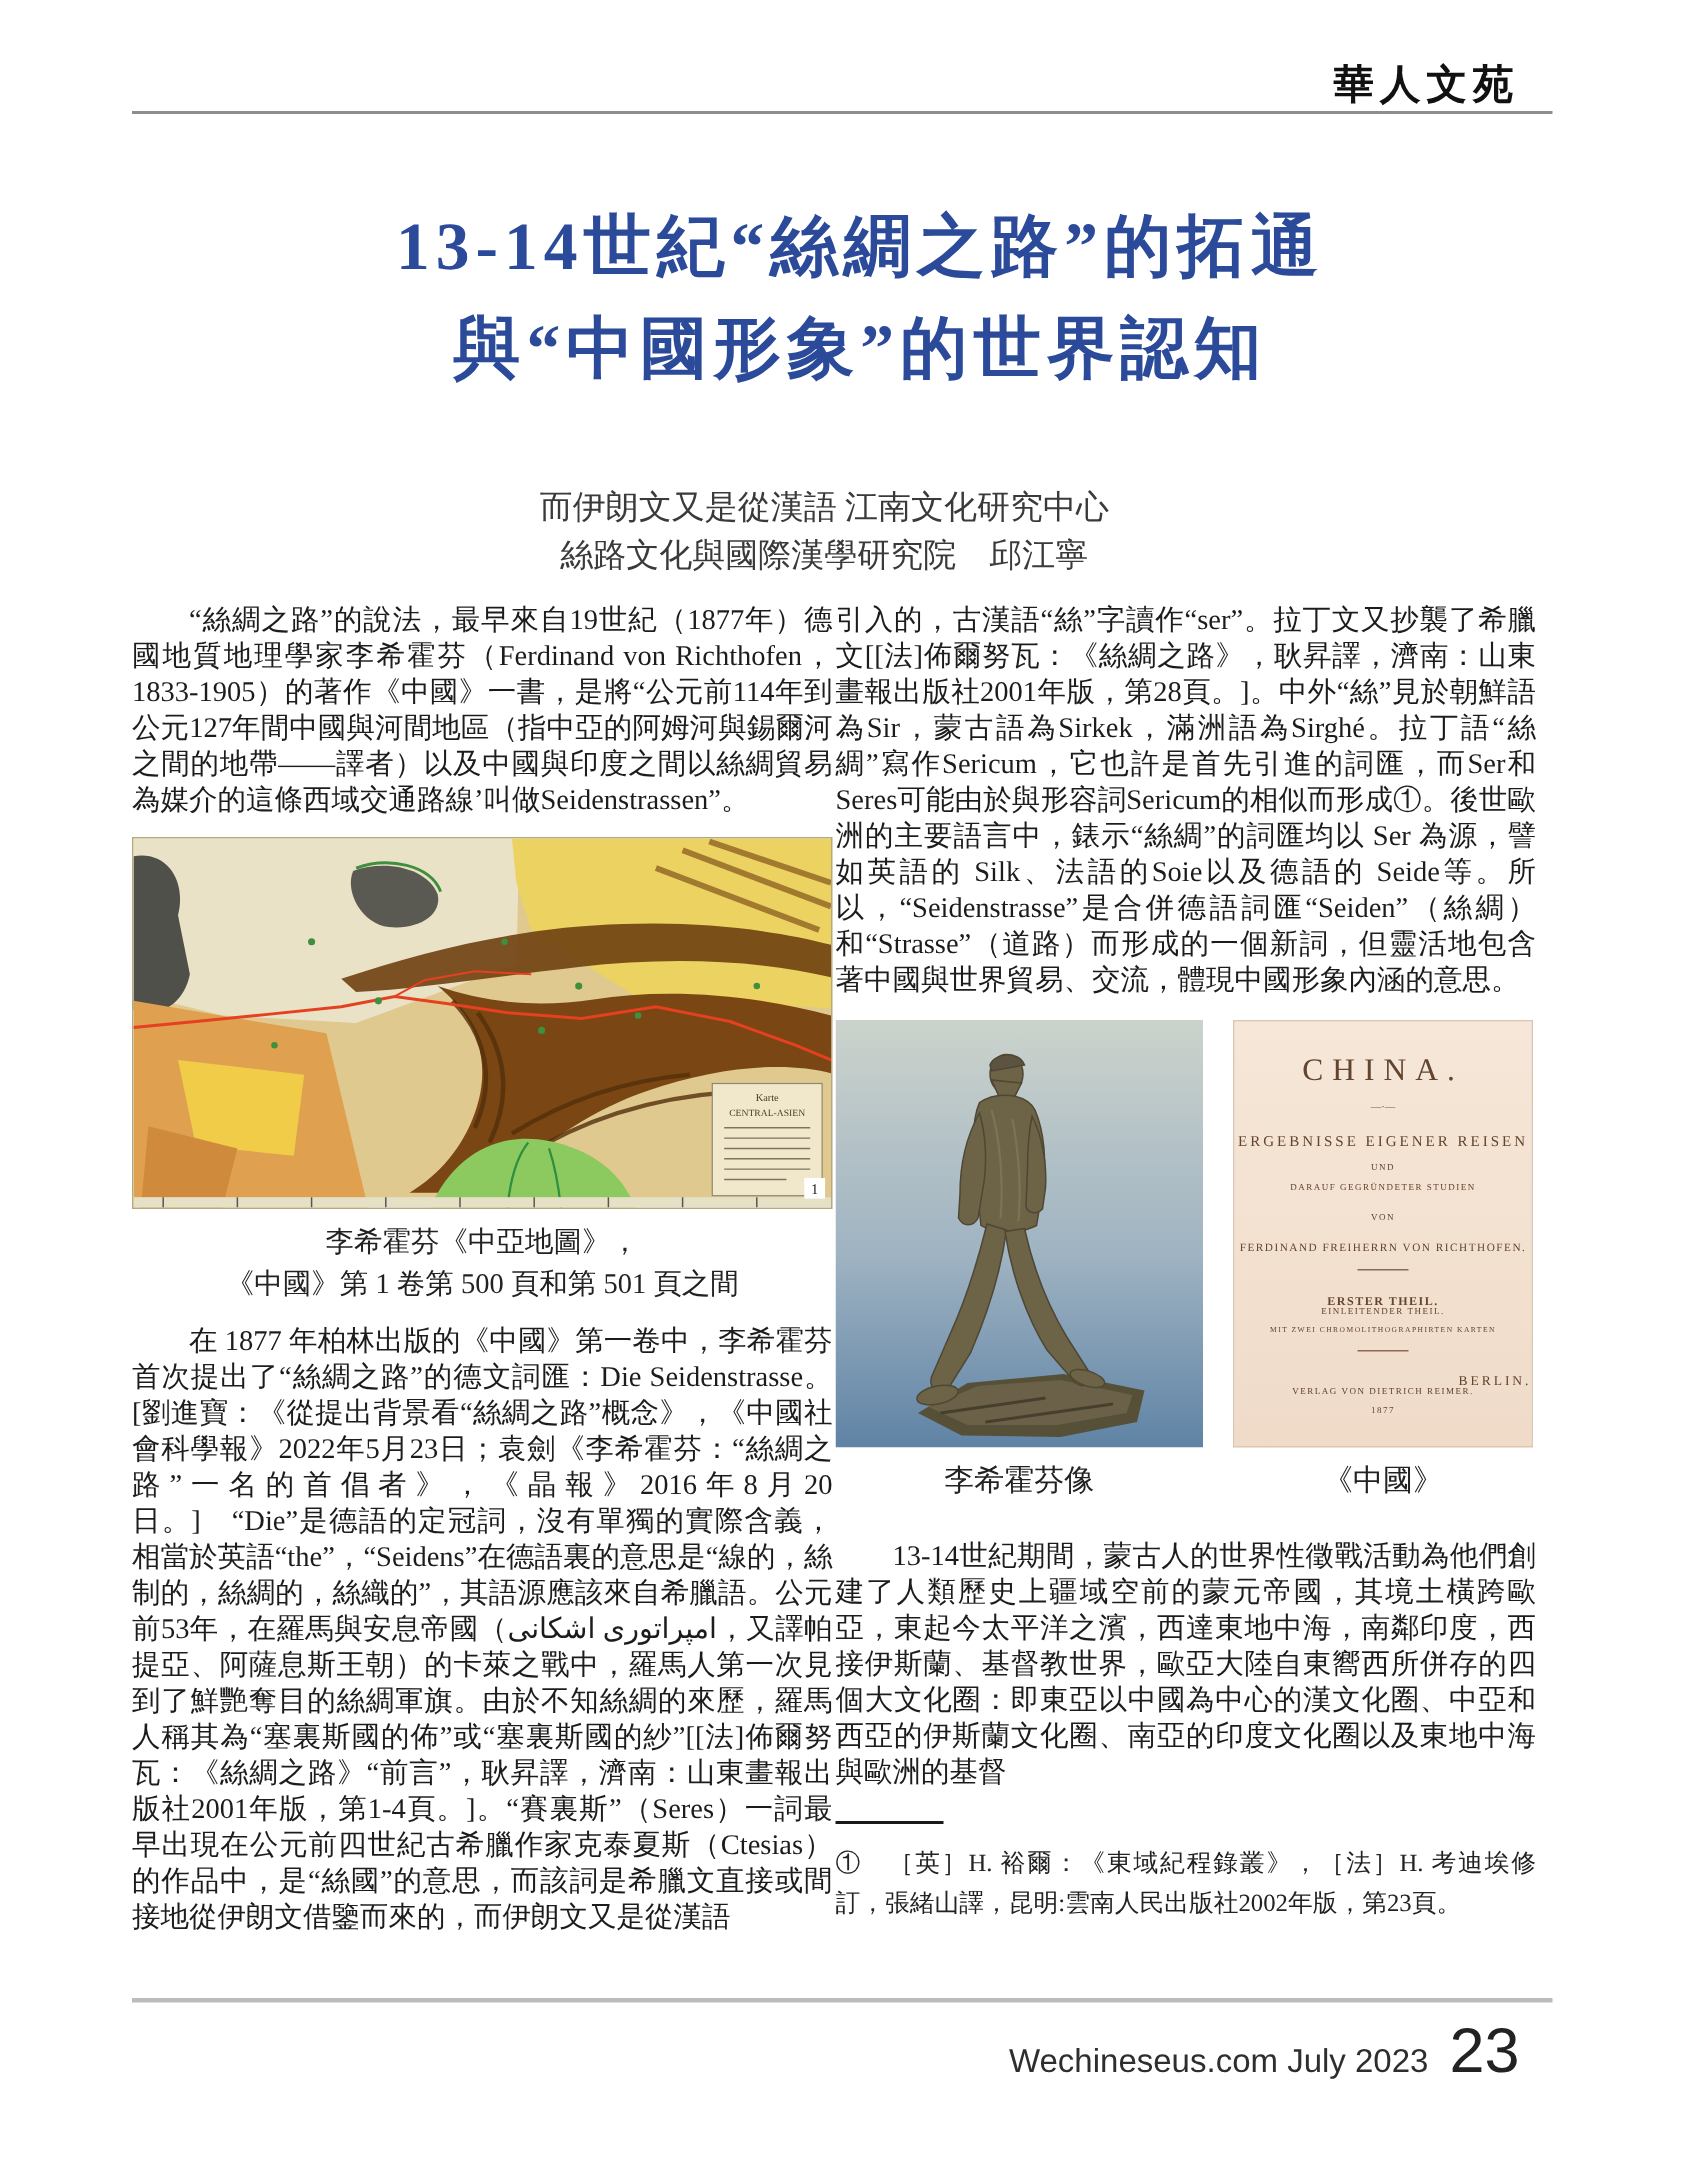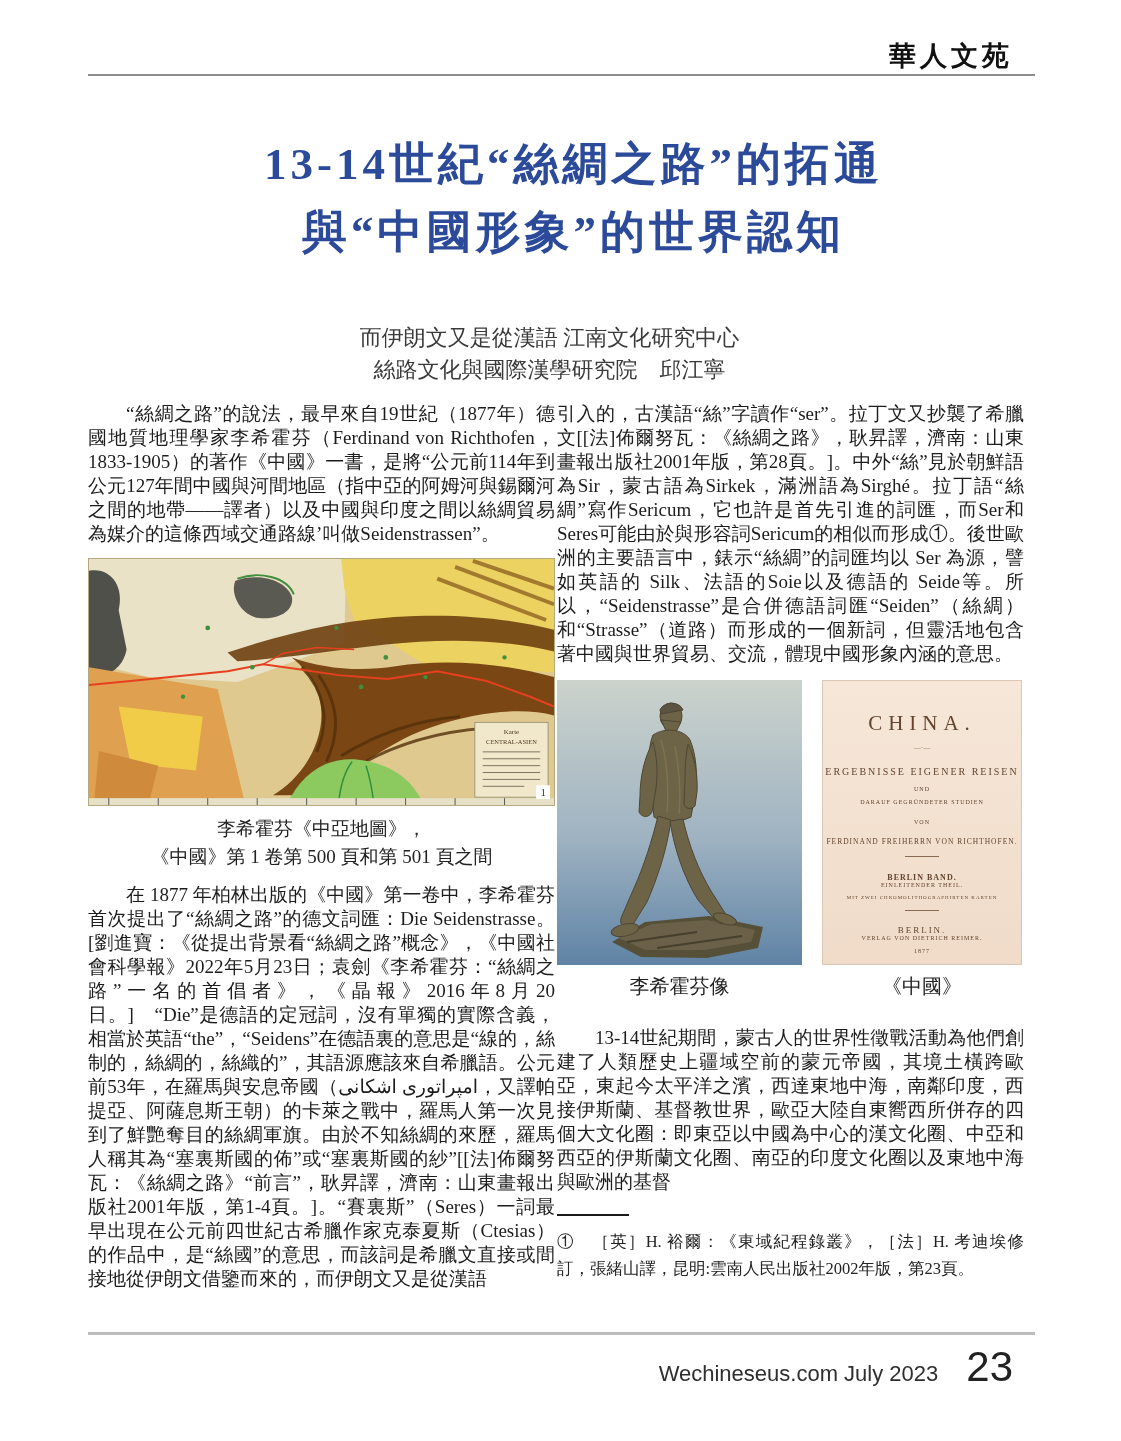--- a/index.html
+++ b/index.html
@@ -18,38 +18,38 @@
   .col{width:467px;}
   .body-par{font-size:19px;line-height:24px;text-align:justify;margin:0;}
   .indent{text-indent:2em;}
   
   .map-fig{margin-top:12px;width:467px;height:248px;border:1px solid #b3a87f;box-sizing:border-box;}
   .map-fig svg{display:block;width:100%;height:100%;}
   .fig-caption{margin-top:9px;text-align:center;font-size:19px;line-height:28px;color:#222;}
   .fig-row{margin-top:14px;display:flex;gap:20px;}
   .statue-fig{width:245px;height:285px;}
   .book-fig{width:200px;height:285px;background:linear-gradient(#f6e7d8,#f0dbc9);border:1px solid #dcc6b4;
-            box-sizing:border-box;color:#63452f;text-align:center;padding-top:30px;}
+            box-sizing:border-box;color:#63452f;text-align:center;padding-top:20px;}
   .book-fig .b-title{font-size:21px;letter-spacing:6px;}
   .book-fig .b-orn{font-size:7px;margin:8px 0 14px;color:#7a5a42;}
   .book-fig .b-sub1{font-size:10px;letter-spacing:2px;margin-bottom:9px;}
   .book-fig .b-tiny{font-size:6px;letter-spacing:1px;margin-bottom:7px;}
   .book-fig .b-author{font-size:7.5px;letter-spacing:1px;font-weight:normal;margin:12px 0 4px;}
   .book-fig .b-rule{width:34px;height:1px;background:#8a6a52;margin:10px auto;}
   .book-fig .b-band{font-size:8px;font-weight:bold;letter-spacing:1px;margin-top:16px;}
-  .book-fig .b-city{font-size:9px;letter-spacing:2px;margin-top:14px;}
+  .book-fig .b-city{font-size:9px;letter-spacing:2px;margin-top:14px;text-align:right;}
   .cap-row{display:flex;gap:20px;margin-top:8px;}
   .cap-cell-l{width:245px;text-align:center;font-size:20px;color:#222;}
   .cap-cell-r{width:200px;text-align:center;font-size:20px;color:#222;}
   .rc-par2{margin-top:26px;}
   .footnote-sep{width:72px;height:2px;background:#1a1a1a;margin-top:20px;}
   .footnote{margin-top:12px;font-size:16.5px;line-height:27px;text-align:justify;color:#222;}
   
   .footer-rule{position:absolute;top:1332px;left:88px;width:947px;height:3px;background:#bcbcbc;}
-  .footer{position:absolute;top:1343px;right:86px;display:flex;align-items:baseline;gap:28px;
+  .footer{position:absolute;top:1343px;right:86px;display:flex;align-items:baseline;gap:14px;
           font-family:"Liberation Sans","DejaVu Sans",sans-serif;}
   .footer .site{font-size:22px;color:#2e2e2e;}
   .footer .pageno{font-size:42px;color:#222;}
 </style>
 </head>
 <body>
 
 <div class="page">
 
   <div class="section-label">華人文苑</div>
@@ -170,21 +170,21 @@
 
         <div class="book-fig">
           <div class="b-title">CHINA.</div>
           <div class="b-orn">—·—</div>
           <div class="b-sub1">ERGEBNISSE EIGENER REISEN</div>
           <div class="b-tiny">UND</div>
           <div class="b-tiny">DARAUF GEGRÜNDETER STUDIEN</div>
           <div class="b-tiny" style="margin-top:14px;">VON</div>
           <div class="b-author">FERDINAND FREIHERRN VON RICHTHOFEN.</div>
           <div class="b-rule"></div>
-          <div class="b-band">BERLIN BAND.</div>
+          <div class="b-band">ERSTER THEIL.</div>
           <div class="b-tiny">EINLEITENDER THEIL.</div>
           <div class="b-tiny" style="font-size:5px;">MIT ZWEI CHROMOLITHOGRAPHIRTEN KARTEN</div>
           <div class="b-rule"></div>
           <div class="b-city">BERLIN.</div>
           <div class="b-tiny">VERLAG VON DIETRICH REIMER.</div>
           <div class="b-tiny">1877</div>
         </div>
       </div>
 
       <div class="cap-row">

